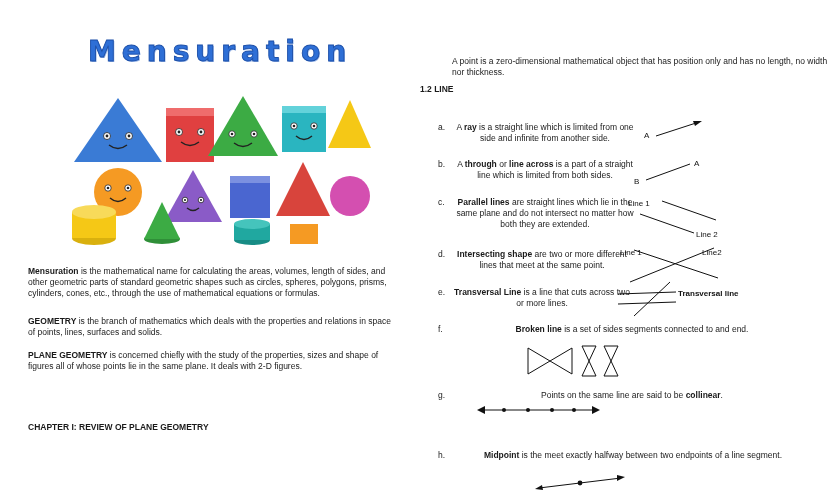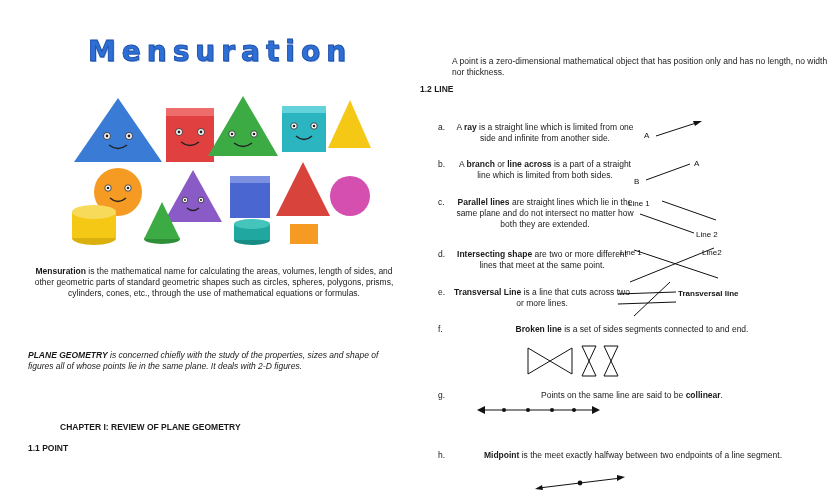--- a/index.html
+++ b/index.html
@@ -111,50 +111,50 @@
     <g>
       <ellipse cx="194" cy="148" rx="18" ry="5" fill="#178c85"></ellipse>
       <rect x="176" y="132" width="36" height="16" fill="#20a8a0"></rect>
       <ellipse cx="194" cy="132" rx="18" ry="5" fill="#45c4bc"></ellipse>
     </g>
     <g>
       <rect x="232" y="132" width="28" height="20" fill="#f59a23"></rect>
     </g>
   </svg>
 
-  <p class="abs para" style="left:28px; top:266px;text-align:center;"><b>Mensuration</b><span> is the mathematical name for calculating the areas, volumes, length of sides, and other geometric parts of standard geometric shapes such as circles, spheres, polygons, prisms, cylinders, cones, etc., through the use of mathematical equations  or formulas.</span></p>
-
-
-  <p class="abs para" style="left:28px; top:350px;font-style:italic;"><b>PLANE GEOMETRY</b><span> is concerned chiefly with the study of the properties, sizes and shape of figures all of whose points lie in the same plane. It deals with 2-D figures.</span></p>
-
-
-  <p class="abs para heading" style="left:28px; top:422px;margin-left:32px;">CHAPTER I:  REVIEW OF PLANE GEOMETRY</p>
-
-  <p class="abs para heading" style="left:28px; top:443px;">1.1  POINT</p>
+  <p class="abs para" style="left:28px; top:266px;"><b>Mensuration</b><span> is the mathematical name for calculating the areas, volumes, length of sides, and other geometric parts of standard geometric shapes such as circles, spheres, polygons, prisms, cylinders, cones, etc., through the use of mathematical equations  or formulas.</span></p>
+
+  <p class="abs para" style="left:28px; top:316px;"><b>GEOMETRY</b><span> is the branch of mathematics which deals with the properties and relations in space of points, lines, surfaces and solids.</span></p>
+
+  <p class="abs para" style="left:28px; top:350px;"><b>PLANE GEOMETRY</b><span> is concerned chiefly with the study of the properties, sizes and shape of figures all of whose points lie in the same plane. It deals with 2-D figures.</span></p>
+
+
+  <p class="abs para heading" style="left:28px; top:422px;">CHAPTER I:  REVIEW OF PLANE GEOMETRY</p>
+
 
   <p class="abs" style="left:452px; top:56px; width:380px;">A point is a zero-dimensional mathematical object that has position only and has no length, no width nor thickness.</p>
 
   <p class="abs heading" style="left:420px; top:84px;">1.2  LINE</p>
 
 
   <div class="abs item" style="left:438px; top:122px; width:198px;">
     <span class="letter">a.</span>
     <div class="itext"><span>A </span><b>ray</b><span></span><b></b><span> is a straight line which is limited from one side and infinite from another side.</span></div>
   </div>
   <svg class="abs diag" style="left:642px; top:116px;" width="70" height="28" viewBox="0 0 70 28">
     <text x="2" y="22">A</text>
     <g>
       <line x1="14" y1="20" x2="54" y2="7" stroke="#111" stroke-width="1"></line>
       <polygon points="60,5 53,10 51,5" fill="#111"></polygon>
     </g>
   </svg>
 
   <div class="abs item" style="left:438px; top:159px; width:198px;">
     <span class="letter">b.</span>
-    <div class="itext"><span>A </span><b>branch</b><span> or </span><b>line across</b><span>  is a part of a straight line which is limited from both sides.</span></div>
+    <div class="itext"><span>A </span><b>through</b><span> or </span><b>line across</b><span>  is a part of a straight line which is limited from both sides.</span></div>
   </div>
   <svg class="abs diag" style="left:632px; top:155px;" width="75" height="32" viewBox="0 0 75 32">
     <text x="2" y="29">B</text>
     <g>
       <line x1="14" y1="25" x2="58" y2="9" stroke="#111" stroke-width="1"></line>
     </g>
     <text x="62" y="11">A</text>
   </svg>
 
   <div class="abs item" style="left:438px; top:197px; width:198px;">

